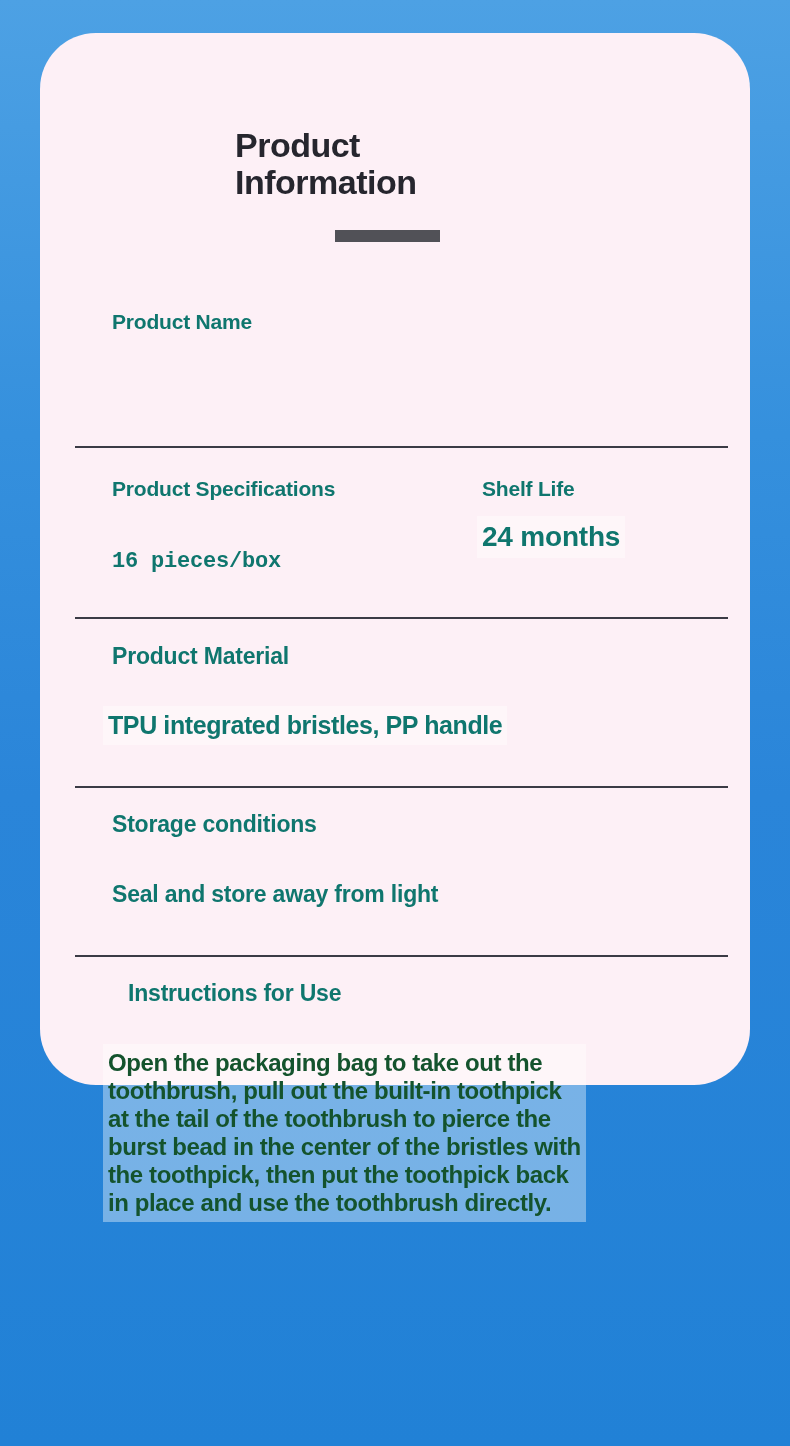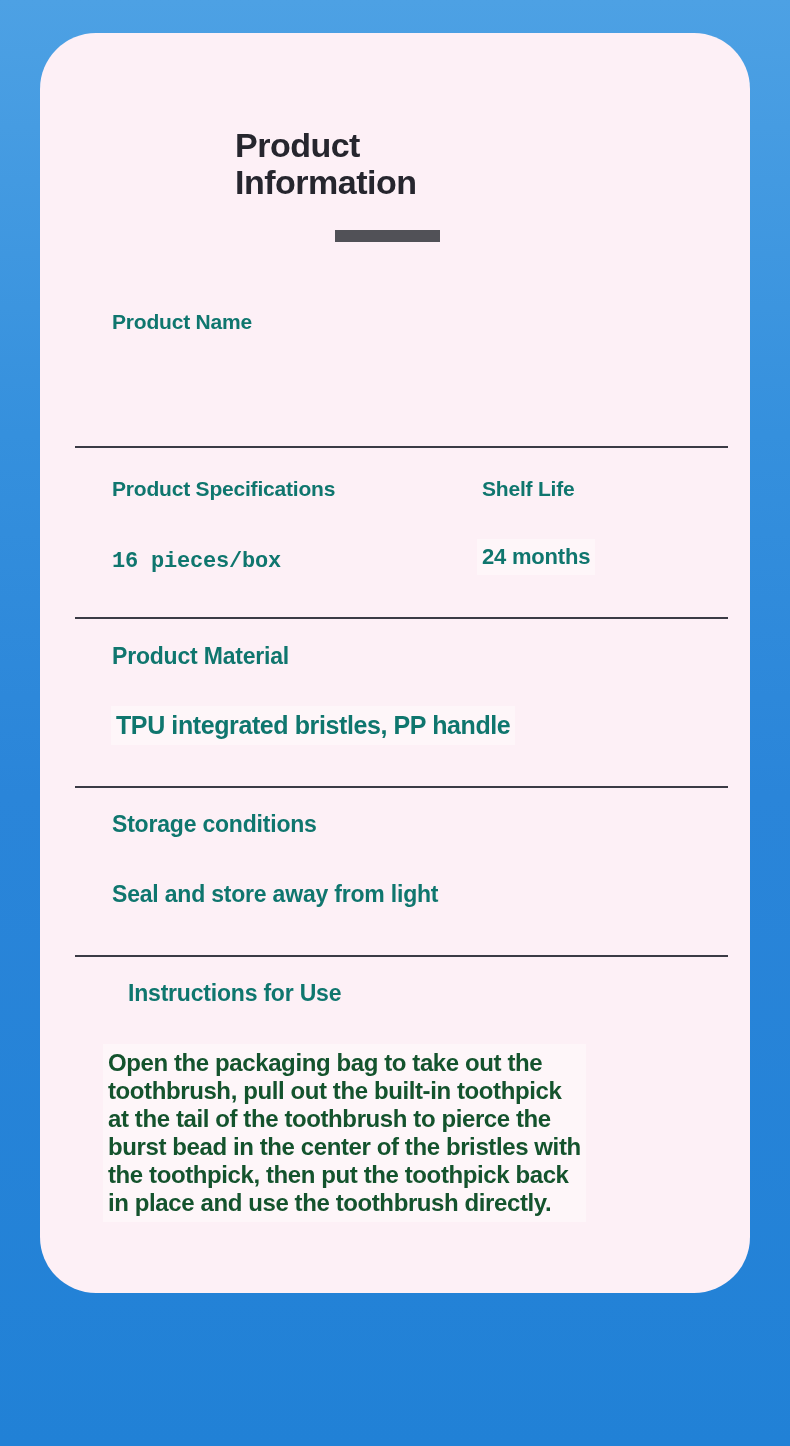--- a/index.html
+++ b/index.html
@@ -12,21 +12,21 @@
     width: 790px;
     height: 1446px;
     overflow: hidden;
     background: linear-gradient(180deg, #4da1e4 0%, #3590dd 30%, #2a85d9 55%, #2181d6 100%);
   }
   .card {
     position: absolute;
     left: 40px;
     top: 33px;
     width: 710px;
-    height: 1260px;
+    height: 1052px;
     background: #fdf0f6;
     border-radius: 56px;
   }
   .abs { position: absolute; }
   .txt {
     color: #0f766e;
     font-weight: 700;
     letter-spacing: -0.2px;
     white-space: nowrap;
   }
@@ -53,23 +53,23 @@
     left: 35px;
     width: 653px;
     height: 2px;
     background: #3b3b45;
   }
   .name-value   { left: 68px;  top: 346px; font-size: 21px; letter-spacing: -0.6px; }
   .label-name   { left: 72px;  top: 276px; }
   .label-spec   { left: 72px;  top: 443px; text-align: center; }
   .label-shelf  { left: 442px; top: 443px; }
   .value-pieces { left: 72px;  top: 516px; font-size: 22px; font-family: Liberation Mono, monospace; }
-  .value-months { left: 442px; top: 511px; font-size: 22px; }
+  .value-months { left: 442px; top: 488px; font-size: 28px; }
   .label-material { left: 72px; top: 609px; }
-  .value-material { left: 68px; top: 678px; font-size: 25px; letter-spacing: -0.4px; margin-left: 8px; }
+  .value-material { left: 68px; top: 678px; font-size: 25px; letter-spacing: -0.4px; }
   .label-storage  { left: 72px; top: 777px; }
   .value-storage  { left: 72px; top: 848px; font-size: 23px; }
   .label-instr    { left: 88px; top: 946px; }
   .value-instr {
     left: 68px;
     top: 1016px;
     font-size: 24px;
     line-height: 28px;
     letter-spacing: -0.4px;
     color: #14532d;

